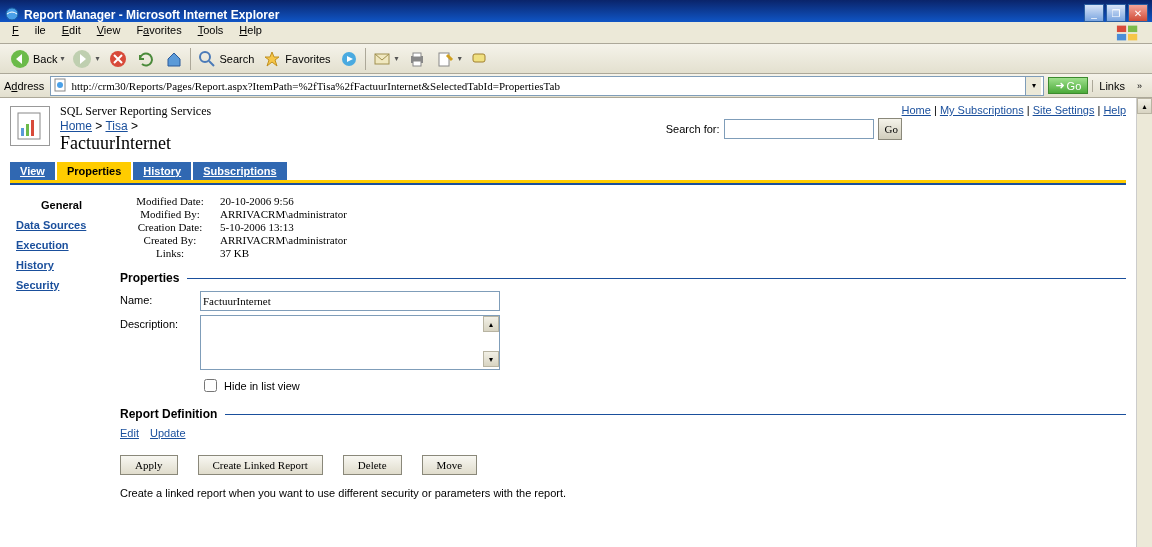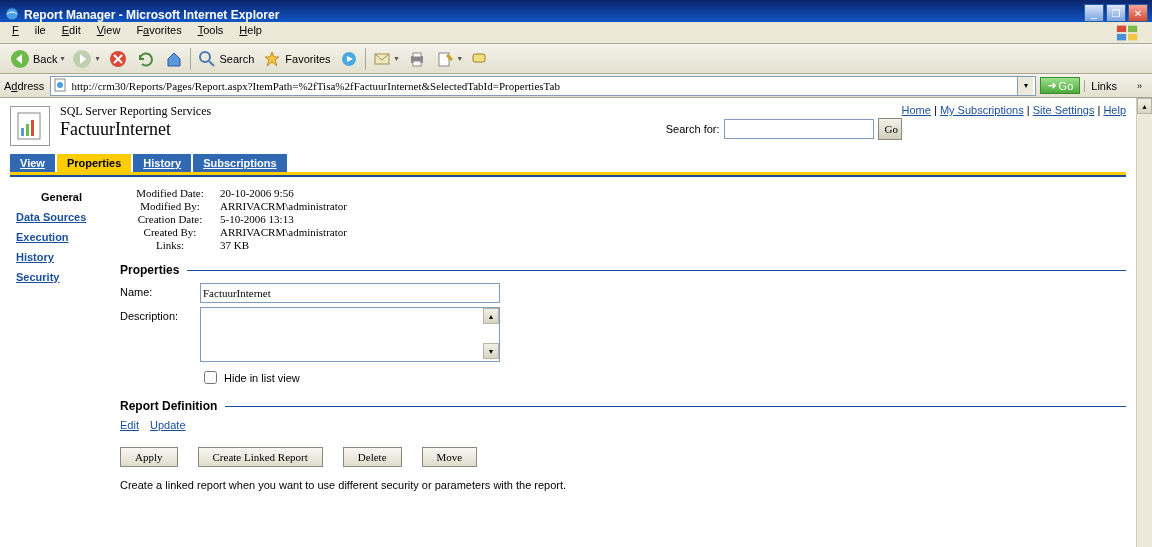--- a/index.html
+++ b/index.html
@@ -98,21 +98,21 @@
   font-size: 8px;
 }
 .go-btn {
   display: flex; align-items: center; gap: 2px;
   background: linear-gradient(to bottom, #9ee08c, #4caa3a);
   border: 1px solid #3c8a2e;
   padding: 1px 6px;
   color: #fff;
   cursor: pointer;
 }
-.links-label { padding: 0 6px; border-left: 1px solid #aca899; display: flex; align-items: center; gap: 20px; }
+.links-label { padding: 0 6px; border-left: 1px solid #aca899; display: flex; align-items: center; gap: 12px; }
 .content-area {
   display: flex;
   height: calc(100vh - 98px);
 }
 .content-inner {
   flex: 1;
   padding: 6px 10px 6px 10px;
   overflow: hidden;
   position: relative;
 }
@@ -421,20 +421,24 @@
       <div class="report-icon">
         <svg width="32" height="32">
             <rect x="4" y="3" width="22" height="26" fill="#fff" stroke="#888"></rect>
             <rect x="7" y="18" width="3" height="8" fill="#5a9ad8"></rect>
             <rect x="12" y="14" width="3" height="12" fill="#6cbb4a"></rect>
             <rect x="17" y="10" width="3" height="16" fill="#d84a3a"></rect>
           </svg>
       </div>
       <div class="header-text">
         <div class="service-name">SQL Server Reporting Services</div>
+        <div class="breadcrumb">
+          <a>Home</a> &gt;
+          <a>Tisa</a> &gt;
+        </div>
         <div class="item-title">FactuurInternet</div>
       </div>
       <div class="search-area">
         <span>Search for:</span>
         <input class="search-input" type="text" style="">
         <button class="go-btn2">Go</button>
       </div>
     </div>
 
     <div class="tabs">

